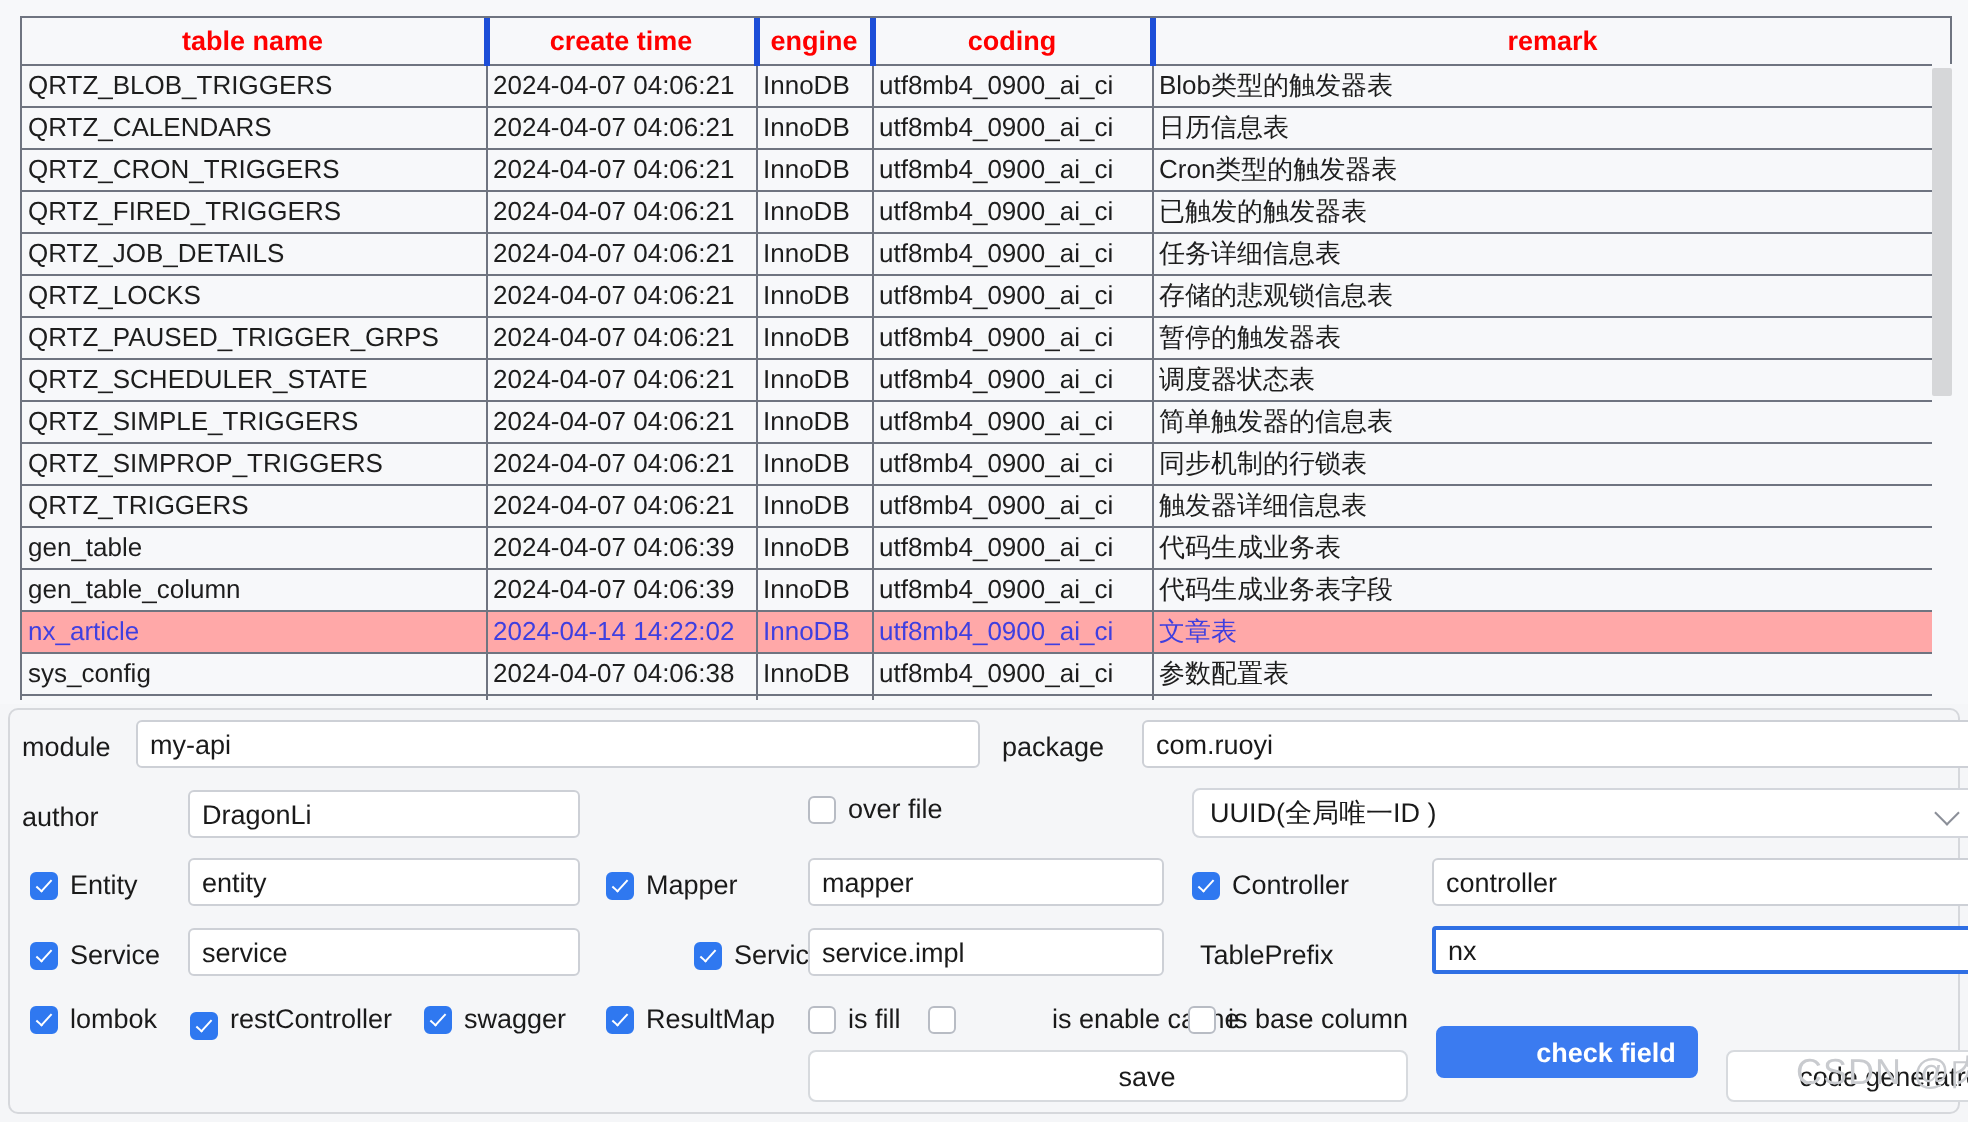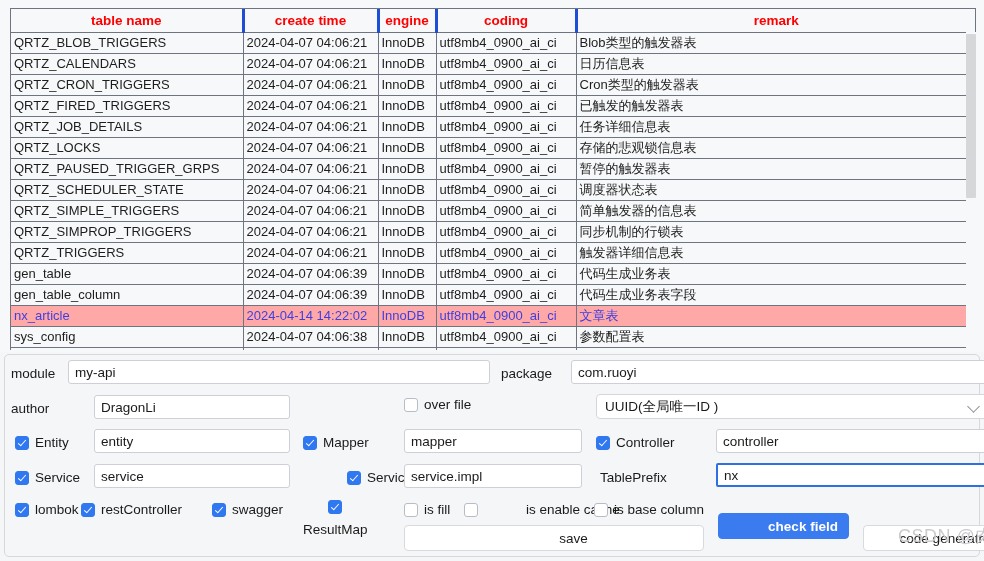--- a/index.html
+++ b/index.html
@@ -438,29 +438,29 @@
   </label>
   <input class="tf row-abs" style="left: 399px; top: 109px; width: 178px;" value="service.impl">
 
   <div class="row-abs lbl" style="left:595px; top:113px;">TablePrefix</div>
   <input class="tf focused row-abs" style="left: 711px; top: 108px; width: 272px;" value="nx">
 
   <label class="row-abs cb-item" style="left:10px; top:145px;">
     <span class="cb checked" id="cb-lombok"></span>
     <span>lombok</span>
   </label>
-  <label class="row-abs cb-item" style="left:76px; top:145px;">
+  <label class="row-abs cb-item" style="left:90px; top:145px;align-items:flex-end;">
     <span class="cb checked" id="cb-restcontroller"></span>
     <span>restController</span>
   </label>
   <label class="row-abs cb-item" style="left:207px; top:145px;">
     <span class="cb checked" id="cb-swagger"></span>
     <span>swagger</span>
   </label>
-  <label class="row-abs cb-item" style="left:298px; top:145px;flex-direction:column;">
+  <label class="row-abs cb-item" style="left:298px; top:145px;">
     <span class="cb checked" id="cb-resultmap"></span>
     <span>ResultMap</span>
   </label>
   <label class="row-abs cb-item" style="left:399px; top:145px;">
     <span class="cb" id="cb-isfill"></span>
     <span>is fill</span>
   </label>
   <label class="row-abs cb-item" style="left:459px; top:145px;gap:48px;">
     <span class="cb" id="cb-iscache"></span>
     <span>is enable cache</span>

